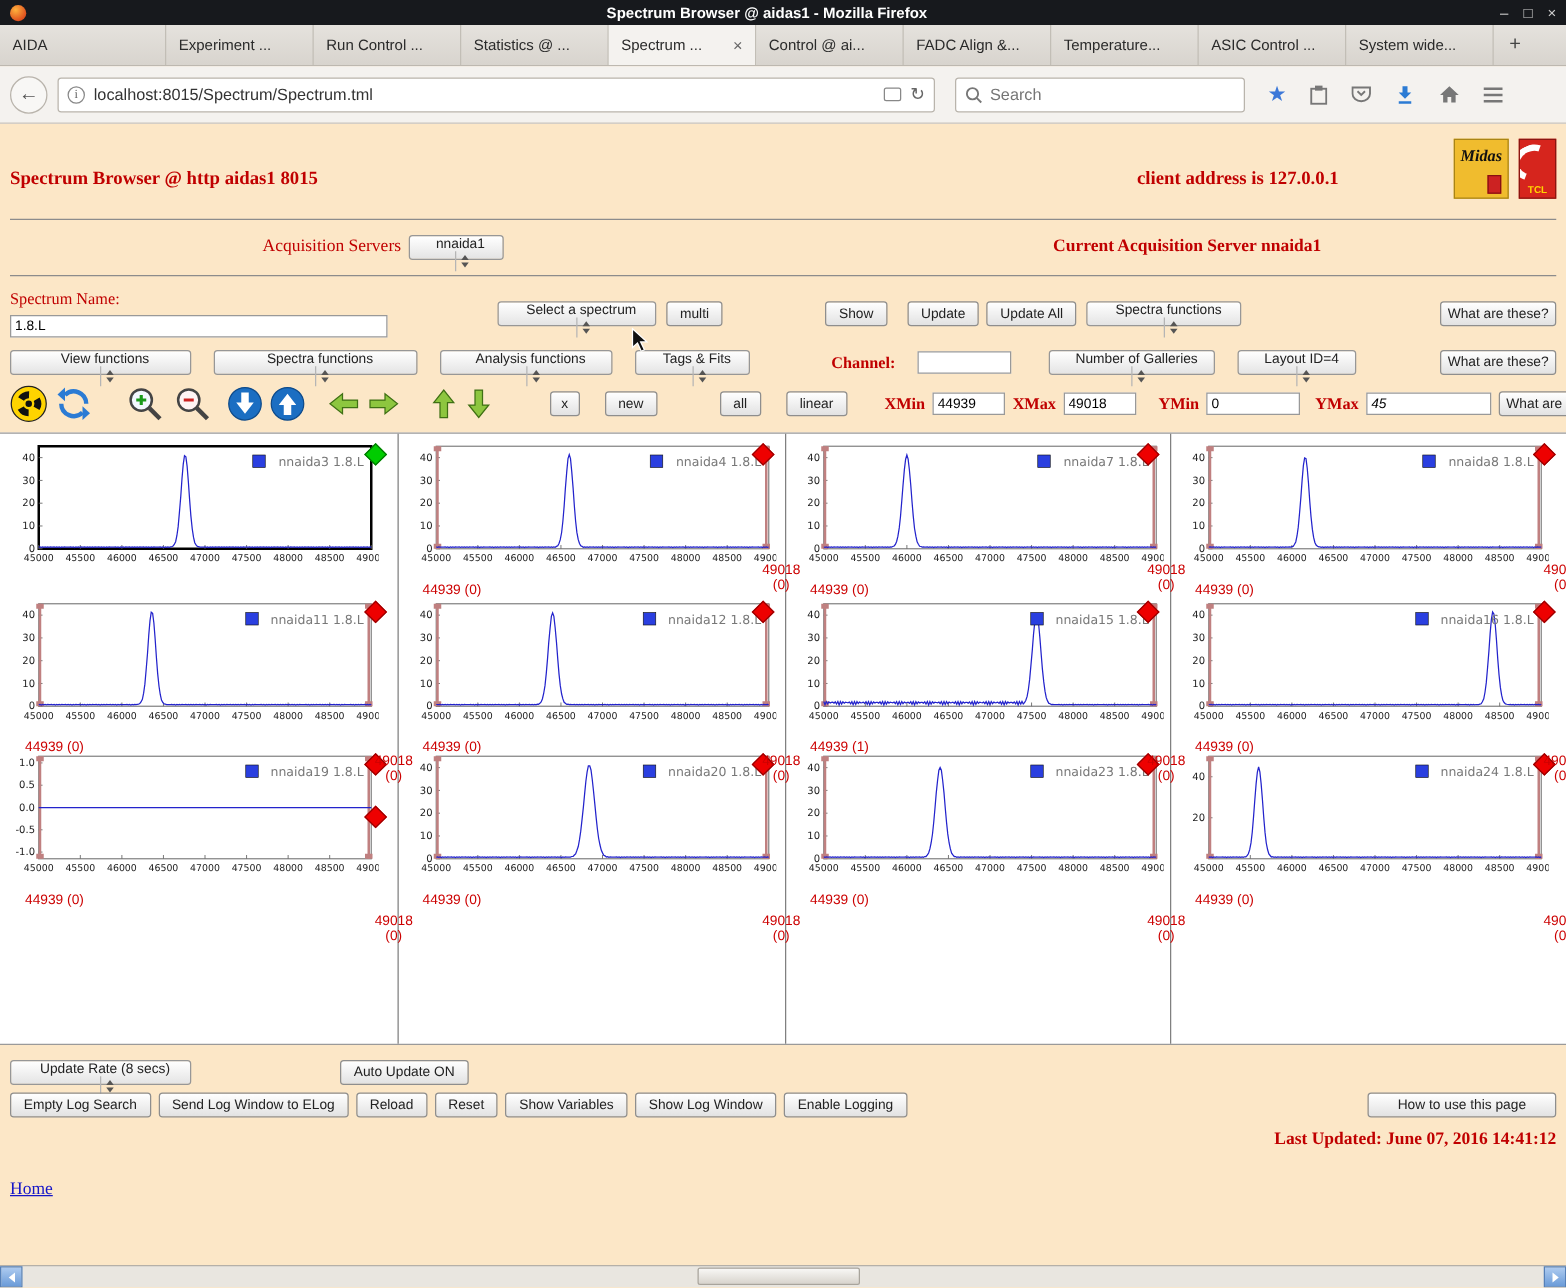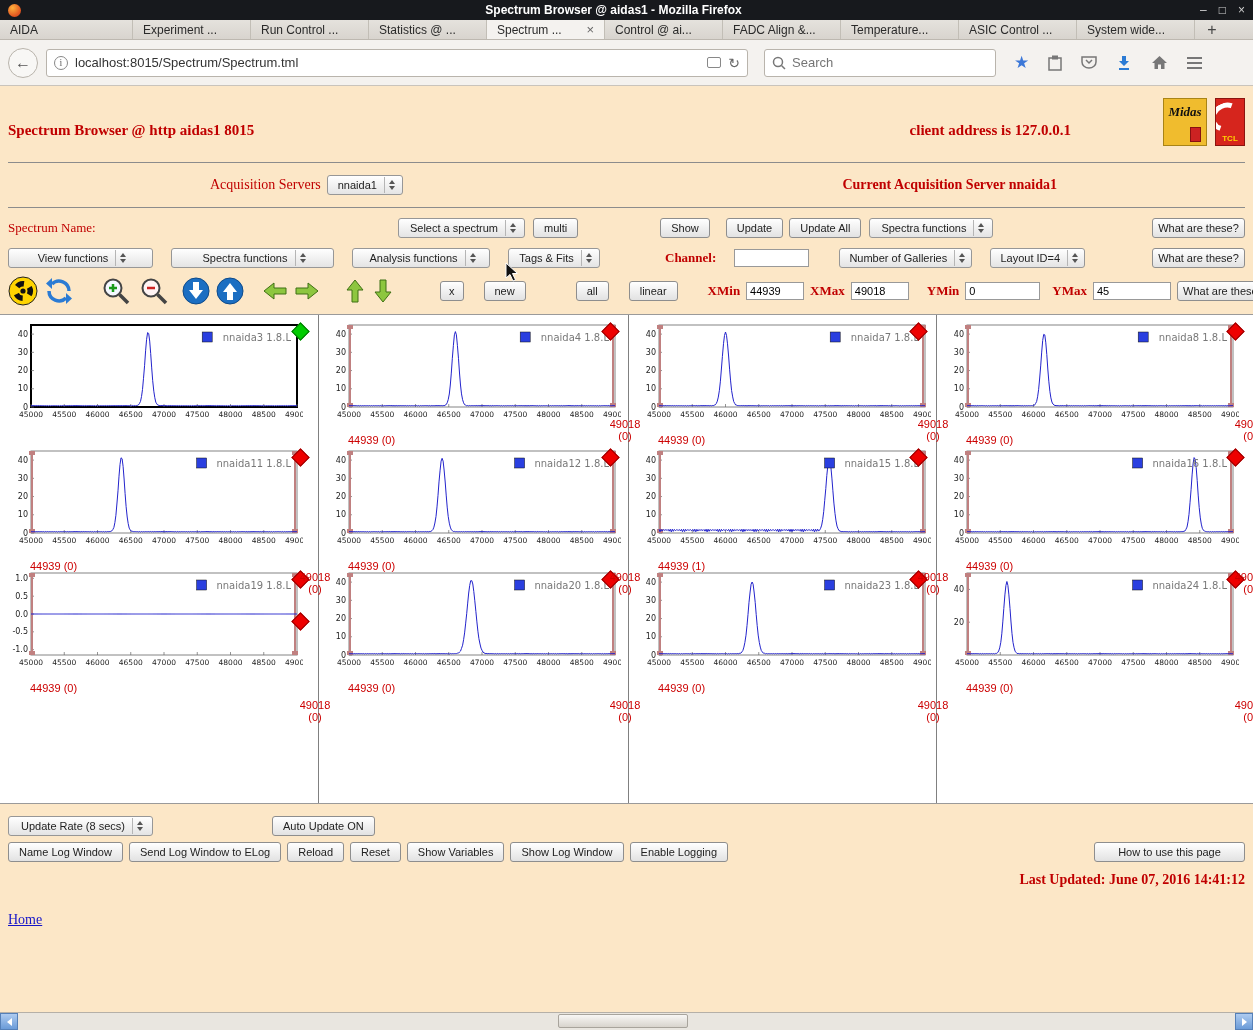--- a/index.html
+++ b/index.html
@@ -7,21 +7,21 @@
   html,body { width:1253px; height:1030px; overflow:hidden; }
   body { font-family:"Liberation Sans","DejaVu Sans",sans-serif; background:#fce7c7; position:relative; }
 
   
   .titlebar { height:20px; background:#17191d; color:#fff; display:flex; align-items:center; padding:0 8px; }
   .ticon { width:13px; height:13px; border-radius:50%; background:radial-gradient(circle at 35% 30%, #ffb13d, #e0521f 70%); margin-right:6px; flex:none; }
   .ttext { flex:1; text-align:center; font-size:12px; font-weight:bold; }
   .winbtns { display:flex; gap:12px; font-size:12px; color:#cfcfcf; align-items:center; }
 
   
-  .tabbar { height:20px; background:linear-gradient(#e5e2dd,#d8d4ce); display:flex; align-items:stretch; border-bottom:1px solid #bdb8b0; }
+  .tabbar { height:33px; background:linear-gradient(#e5e2dd,#d8d4ce); display:flex; align-items:stretch; border-bottom:1px solid #bdb8b0; }
   .tab { width:118px; display:flex; align-items:center; padding:0 10px; font-size:12px; color:#2a2a2a; border-right:1px solid #c2beb6; white-space:nowrap; overflow:hidden; }
   .tab.first { width:133px; }
   .tab.active { background:#f4f2ef; }
   .tab .tlabel { flex:1; overflow:hidden; }
   .tab .tclose { color:#666; margin-left:6px; font-size:13px; }
   .newtab { width:34px; display:flex; align-items:center; justify-content:center; color:#444; font-size:16px; }
 
   
   .navbar { height:46px; background:#f4f2ef; display:flex; align-items:center; padding:0 8px; gap:8px; border-bottom:1px solid #c9c4bc; }
   .navback { width:30px; height:30px; border:1px solid #b9b4ac; border-radius:50%; display:flex; align-items:center; justify-content:center; color:#555; font-size:16px; background:#f8f7f5; flex:none; }
@@ -49,21 +49,21 @@
   .logo-midas .mred { position:absolute; right:5px; bottom:3px; width:11px; height:15px; background:#cc2222; border:1px solid #881111; }
   .logo-tcl { width:30px; height:48px; background:#d6251d; border:1px solid #8a1510; position:relative; overflow:hidden; }
   .logo-tcl .swoosh { position:absolute; left:-6px; top:4px; width:32px; height:28px; border-radius:50%; border:5px solid transparent; border-top-color:#fff; border-left-color:#fff; transform:rotate(-25deg); }
   .logo-tcl .ttext { position:absolute; bottom:2px; width:100%; text-align:center; color:#ffd400; font:bold 8px "Liberation Sans",sans-serif; }
   .hrline { border-top:1px solid #8c8c8c; margin-top:12px; }
 
   .acqrow { display:flex; align-items:center; margin:12px 0; }
   .acqrow .albl { margin-left:202px; font:14px "Liberation Serif","DejaVu Serif",serif; color:#c00000; }
   .acqcur { margin-left:auto; margin-right:188px; font:bold 14px "Liberation Serif","DejaVu Serif",serif; color:#c00000; }
 
-  .select { display:inline-flex; align-items:center; justify-content:center; height:20px; border:1px solid #979797; border-radius:3px; background:linear-gradient(#ffffff,#e4e4e4); font-size:11px; padding-left:7px; color:#222; white-space:nowrap; }
+  .select { display:inline-flex; align-items:center; justify-content:space-between; height:20px; border:1px solid #979797; border-radius:3px; background:linear-gradient(#ffffff,#e4e4e4); font-size:11px; padding-left:7px; color:#222; white-space:nowrap;flex-direction:column; }
   .updown { display:flex; flex-direction:column; gap:2px; margin-left:7px; padding:3px 4px; border-left:1px solid #b5b5b5; }
   .updown i { width:0; height:0; border-left:3px solid transparent; border-right:3px solid transparent; display:block; }
   .updown .u { border-bottom:4px solid #555; }
   .updown .d { border-top:4px solid #555; }
   .btn { display:inline-flex; align-items:center; justify-content:center; height:20px; border:1px solid #8e8e8e; border-radius:3px; background:linear-gradient(#ffffff,#e2e2e2); font-size:11px; padding:0 10px; color:#222; white-space:nowrap; }
   .inp { height:18px; border:1px solid #999; background:#fff; font-size:11px; padding:0 3px; font-family:"Liberation Sans",sans-serif; }
   .rl { font:bold 13px "Liberation Serif","DejaVu Serif",serif; color:#c00000; }
 
   .crow1 { display:flex; align-items:center; margin-top:10px; }
   .namebox { display:flex; flex-direction:column; gap:5px; width:302px; flex:none; }
@@ -73,21 +73,21 @@
   .whatbtn { margin-left:auto; margin-right:0; width:93px; }
 
   
   #gallery { position:relative; height:490px; background:#fff; border-top:1px solid #9a9a9a; border-bottom:1px solid #9a9a9a; margin-top:8px; overflow:visible; }
   .vdiv { position:absolute; width:1px; top:0; bottom:0; background:#808080; }
   .cell { position:absolute; height:126px; }
   .cell svg { position:absolute; left:3px; top:4px; }
   svg text { font-family:"DejaVu Sans",sans-serif; }
   .diamond { position:absolute; right:11px; top:10px; width:13px; height:13px; transform:rotate(45deg); border:1px solid #990000; background:#ee0000; }
   .plbl { position:absolute; color:#cc0000; font:11px "Liberation Sans",sans-serif; z-index:5; }
-  .under { left:30px; top:119px; }
+  .under { left:20px; top:119px; }
   .rightlbl { position:absolute; right:-19px; width:44px; text-align:center; line-height:12px; color:#cc0000; font:11px "Liberation Sans",sans-serif; z-index:5; }
 
   
   .frow1 { display:flex; align-items:center; margin:12px 8px 0; }
   .frow2 { display:flex; align-items:center; gap:6px; margin:6px 8px 0; }
   .lastupd { text-align:right; margin:10px 8px 0; font:bold 14px "Liberation Serif","DejaVu Serif",serif; color:#c00000; }
   .home { margin:24px 8px 0; font:14px "Liberation Serif","DejaVu Serif",serif; color:#1515c8; text-decoration:underline; display:inline-block; cursor:pointer; }
 
   
   .scrollbar { position:absolute; left:0; bottom:0; width:100%; height:18px; background:#e9e6e0; border-top:1px solid #b5b0a8; display:flex; }
@@ -221,20 +221,21 @@
           <i class="d"></i>
         </span>
     </span>
     <span class="acqcur">Current Acquisition Server nnaida1</span>
   </div>
   <div class="hrline"></div>
 
   <div class="crow1">
     <div class="namebox">
       <span class="rl" style="font-weight:normal;">Spectrum Name:</span>
+      <input class="inp" style="width: 302px;" value="1.8.L">
     </div>
     <span class="select" style="margin-left:88px; width:127px;">
       <span>Select a spectrum</span>
       <span class="updown">
           <i class="u"></i>
           <i class="d"></i>
         </span>
     </span>
     <button class="btn" style="margin-left:8px;">multi</button>
     <button class="btn" style="margin-left:82px;">Show</button>
@@ -366,21 +367,21 @@
     <button class="btn" style="margin-left:14px;">new</button>
     <button class="btn" style="margin-left:44px;">all</button>
     <button class="btn" style="margin-left:14px;">linear</button>
     <span class="rl" style="margin-left:24px;">XMin</span>
     <input class="inp" style="width: 58px;" value="44939">
     <span class="rl">XMax</span>
     <input class="inp" style="width: 58px;" value="49018">
     <span class="rl" style="margin-left:12px;">YMin</span>
     <input class="inp" style="width: 75px;" value="0">
     <span class="rl" style="margin-left:6px;">YMax</span>
-    <input class="inp" style="width: 78px;" value="45">
+    <input class="inp" style="width: 100px; font-style: italic;" value="45">
     <button class="btn whatbtn">What are these?</button>
   </div>
 </div>
 
 
 <div id="gallery">
     <div class="vdiv" style="left: 318px;"></div>
     <div class="vdiv" style="left: 628px;"></div>
     <div class="vdiv" style="left: 936px;"></div>
     <div class="cell" style="left: 0px; top: 0px; width: 318px;">
@@ -950,21 +951,21 @@
   <span class="select" style="width:145px;">
     <span>Update Rate (8 secs)</span>
     <span class="updown">
         <i class="u"></i>
         <i class="d"></i>
       </span>
   </span>
   <button class="btn" style="margin-left:119px;">Auto Update ON</button>
 </div>
 <div class="frow2">
-  <button class="btn">Name Log Window</button>
+  <button class="btn">Empty Log Search</button>
   <button class="btn">Send Log Window to ELog</button>
   <button class="btn">Reload</button>
   <button class="btn">Reset</button>
   <button class="btn">Show Variables</button>
   <button class="btn">Show Log Window</button>
   <button class="btn">Enable Logging</button>
   <button class="btn" style="margin-left:auto; width:151px;">How to use this page</button>
 </div>
 <div class="lastupd">Last Updated: June 07, 2016 14:41:12</div>
 <a class="home">Home</a>

